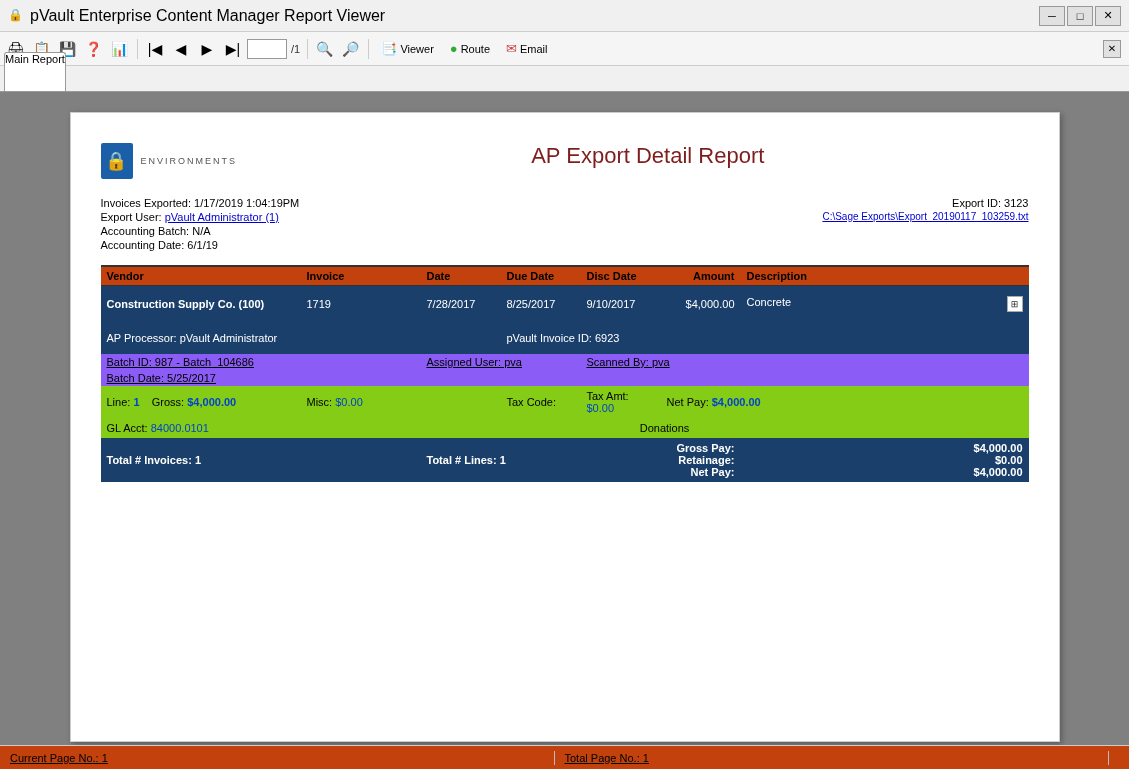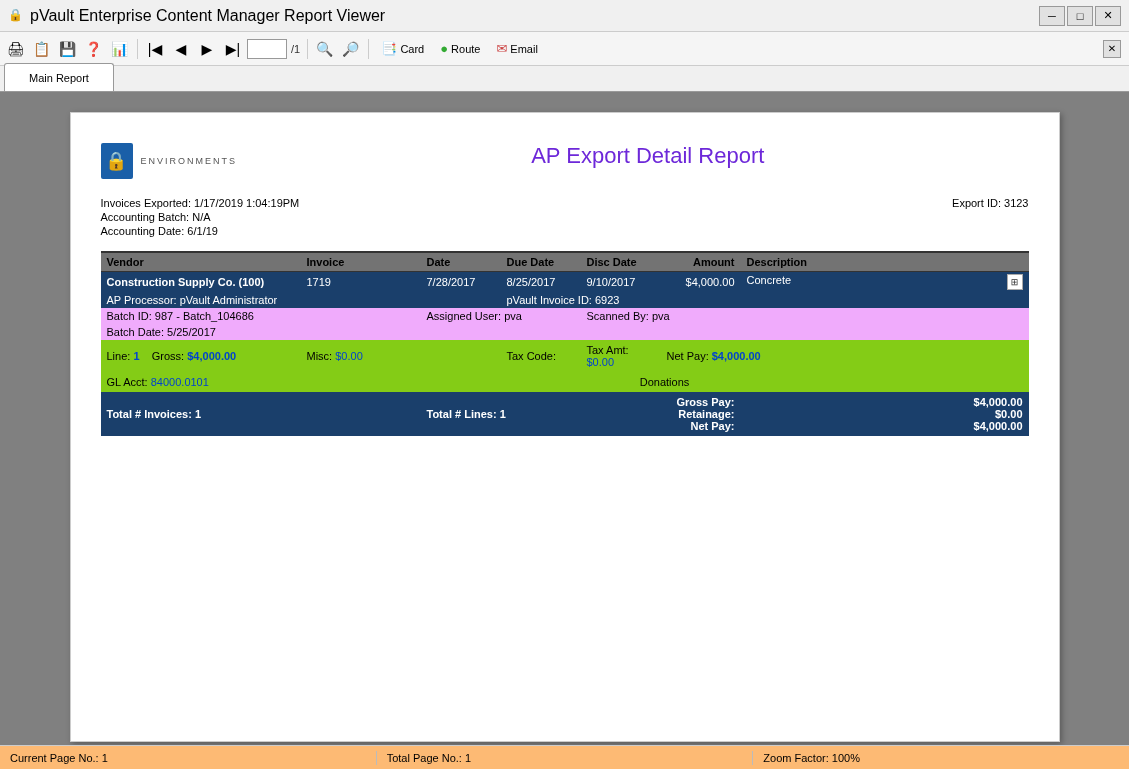--- a/index.html
+++ b/index.html
@@ -59,23 +59,23 @@
     
     .tab-bar {
       background: #f0f0f0;
       height: 26px;
       display: flex;
       align-items: flex-end;
       padding: 0 0 0 4px;
       border-bottom: 1px solid #999;
     }
     .tab {
-      height: 28px; padding: 0 24px; border: 1px solid #999;
+      height: 39px; padding: 0 0; border: 1px solid #999;
       border-bottom: none; background: #e0e0e0; cursor: pointer;
-      font-size: 11px; display: flex; align-items: center;
+      font-size: 11px; display: flex; 
       border-radius: 3px 3px 0 0; margin-right: 2px;
     }
     .tab.active { background: #fff; border-bottom-color: #fff; z-index: 1; }
 
     
     .toolbar-dismiss {
       margin-left: auto; width: 18px; height: 18px; border: 1px solid #999;
       background: #e1e1e1; display: flex; align-items: center; justify-content: center;
       cursor: pointer; font-size: 10px; margin-right: 4px;
     }
@@ -113,57 +113,58 @@
     .logo-icon {
       width: 32px; height: 36px;
       background: #1a5fa8;
       display: flex; align-items: center; justify-content: center;
       color: #fff; font-size: 18px; border-radius: 2px;
     }
     .logo-text-area { display: flex; flex-direction: column; }
     .logo-paperless { font-size: 22px; font-weight: bold; color: #1a5fa8; letter-spacing: 1px; }
     .logo-environments { font-size: 9px; color: #555; letter-spacing: 2px; text-transform: uppercase; }
     .report-title-area { flex: 1; text-align: center; }
-    .report-title { font-size: 22px; color: #6d28d9; font-weight: normal; }
+    .report-title { font-size: 22px; color: #7f1d1d; font-weight: normal; }
 
     
     .report-meta { margin-bottom: 14px; font-size: 11px; }
     .report-meta-row { display: flex; justify-content: space-between; margin-bottom: 2px; }
     .meta-link { color: #0000cc; text-decoration: underline; cursor: pointer; }
 
     
     .report-table { width: 100%; border-collapse: collapse; font-size: 11px; }
     .report-table thead tr th {
       border-top: 2px solid #333; border-bottom: 1px solid #333;
-      padding: 3px 6px; font-weight: bold; text-align: left; background: #737373;
+      padding: 3px 6px; font-weight: bold; text-align: left; background: #c2410c;
     }
     .row-dark { background: #1a3f6b; color: #fff; }
-    .row-dark td { padding: 2px 6px; margin-left: 29px; }
-    .row-light { background: #f0abfc; }
+    .row-dark td { padding: 10px 6px; margin-left: 29px; }
+    .row-light { background: #8b5cf6; text-decoration: underline; }
     .row-light td { padding: 2px 6px; }
     .row-white { background: #84cc16; }
     .row-white td { padding: 4px 6px; }
     .row-total { background: #1a3f6b; color: #fff; }
     .row-total td { padding: 4px 6px; font-weight: bold; }
     .desc-icon {
       float: right; width: 16px; height: 16px; border: 1px solid #aaa;
       background: #fff; display: inline-flex; align-items: center; justify-content: center;
       font-size: 9px; color: #333; cursor: pointer;
     }
 
     
     .status-bar {
       height: 24px;
-      background: #fdba74;
+      background: #c2410c;
       border-top: 1px solid #ccc;
       display: flex;
       align-items: center;
       padding: 0 10px;
       font-size: 11px;
       gap: 0;
+      text-decoration: underline;
     }
     .status-section {
       flex: 1; display: flex; align-items: center;
     }
     .status-divider { width: 1px; height: 14px; background: #bbb; margin: 0 10px; }
 
     .bold { font-weight: bold; }
     .blue { color: #0044cc; }
   </style>
 </head>
@@ -196,21 +197,21 @@
     <input class="page-input" type="text" style="">
     <span class="toolbar-text">/1</span>
   </div>
   <div class="toolbar-sep"></div>
   <button class="toolbar-btn" title="Search">🔍</button>
   <button class="toolbar-btn" title="Zoom">🔎</button>
   <div class="toolbar-sep"></div>
 
   <div class="toolbar-action">
     <span class="action-icon index-icon">📑</span>
-    <span>Card</span>
+    <span>Viewer</span>
   </div>
   <div class="toolbar-action">
     <span class="action-icon route-icon">●</span>
     <span>Route</span>
   </div>
   <div class="toolbar-action">
     <span class="action-icon email-icon">✉</span>
     <span>Email</span>
   </div>
   <div class="toolbar-dismiss">✕</div>
@@ -242,20 +243,27 @@
     <div class="report-meta">
       <div class="report-meta-row">
         <span>
           <span>Invoices Exported:</span>
           <span>1/17/2019  1:04:19PM</span>
         </span>
         <span style="text-align:right">
           <span>Export ID:</span>
           <span>3123</span>
         </span>
+      </div>
+      <div class="report-meta-row">
+        <span>
+          <span>Export User:</span>
+          <span class="meta-link">pVault Administrator (1)</span>
+        </span>
+        <span class="meta-link" style="text-align:right; font-size:10px;">C:\Sage Exports\Export_20190117_103259.txt</span>
       </div>
       <div class="report-meta-row">
         <span>
           <span>Accounting Batch:</span>
           <span>N/A</span>
         </span>
       </div>
       <div class="report-meta-row">
         <span>
           <span>Accounting Date:</span>
@@ -368,18 +376,13 @@
     &nbsp;
     <span>1</span>
   </div>
   <div class="status-divider"></div>
   <div class="status-section">
     <span>Total Page No.:</span>
     &nbsp;
     <span>1</span>
   </div>
   <div class="status-divider"></div>
-  <div class="status-section">
-    <span>Zoom Factor:</span>
-    &nbsp;
-    <span>100%</span>
-  </div>
 </div>
 
 </body></html>

